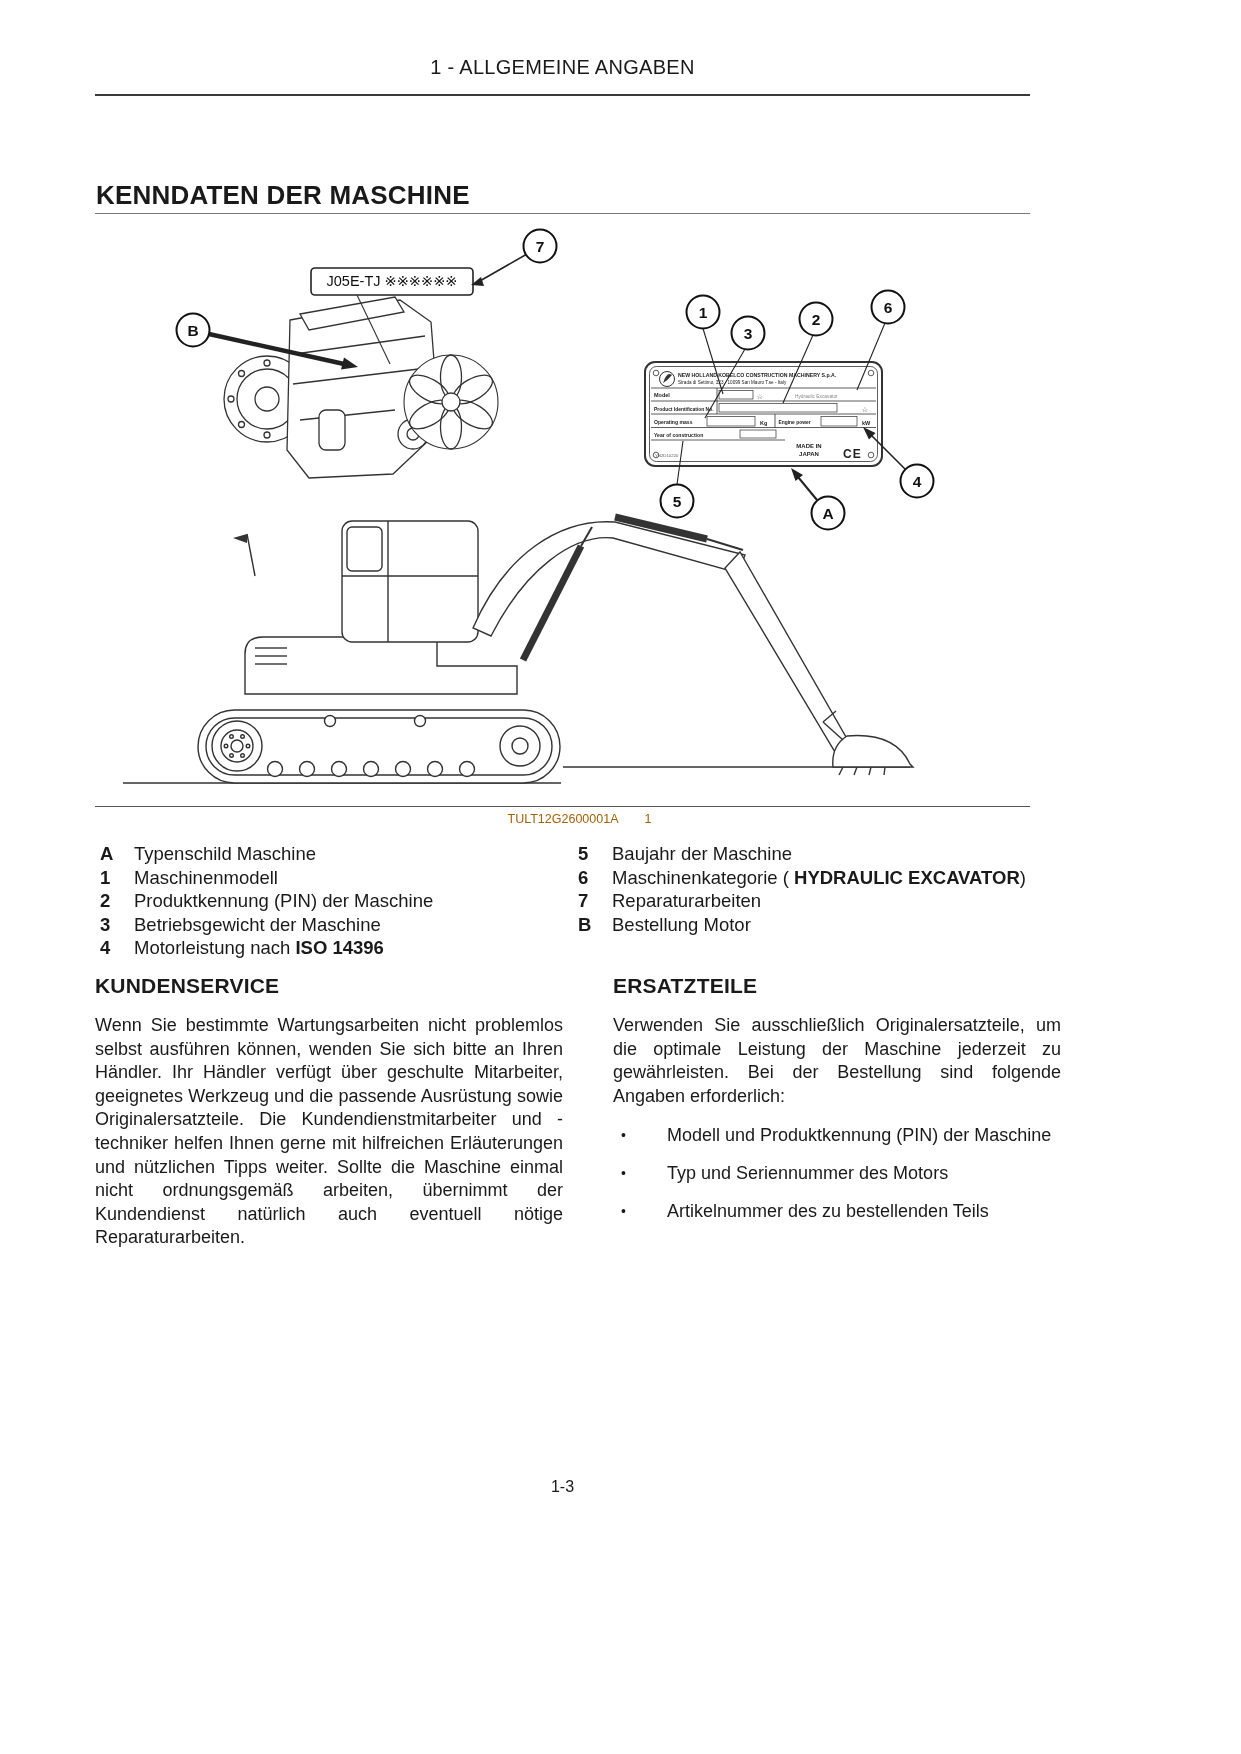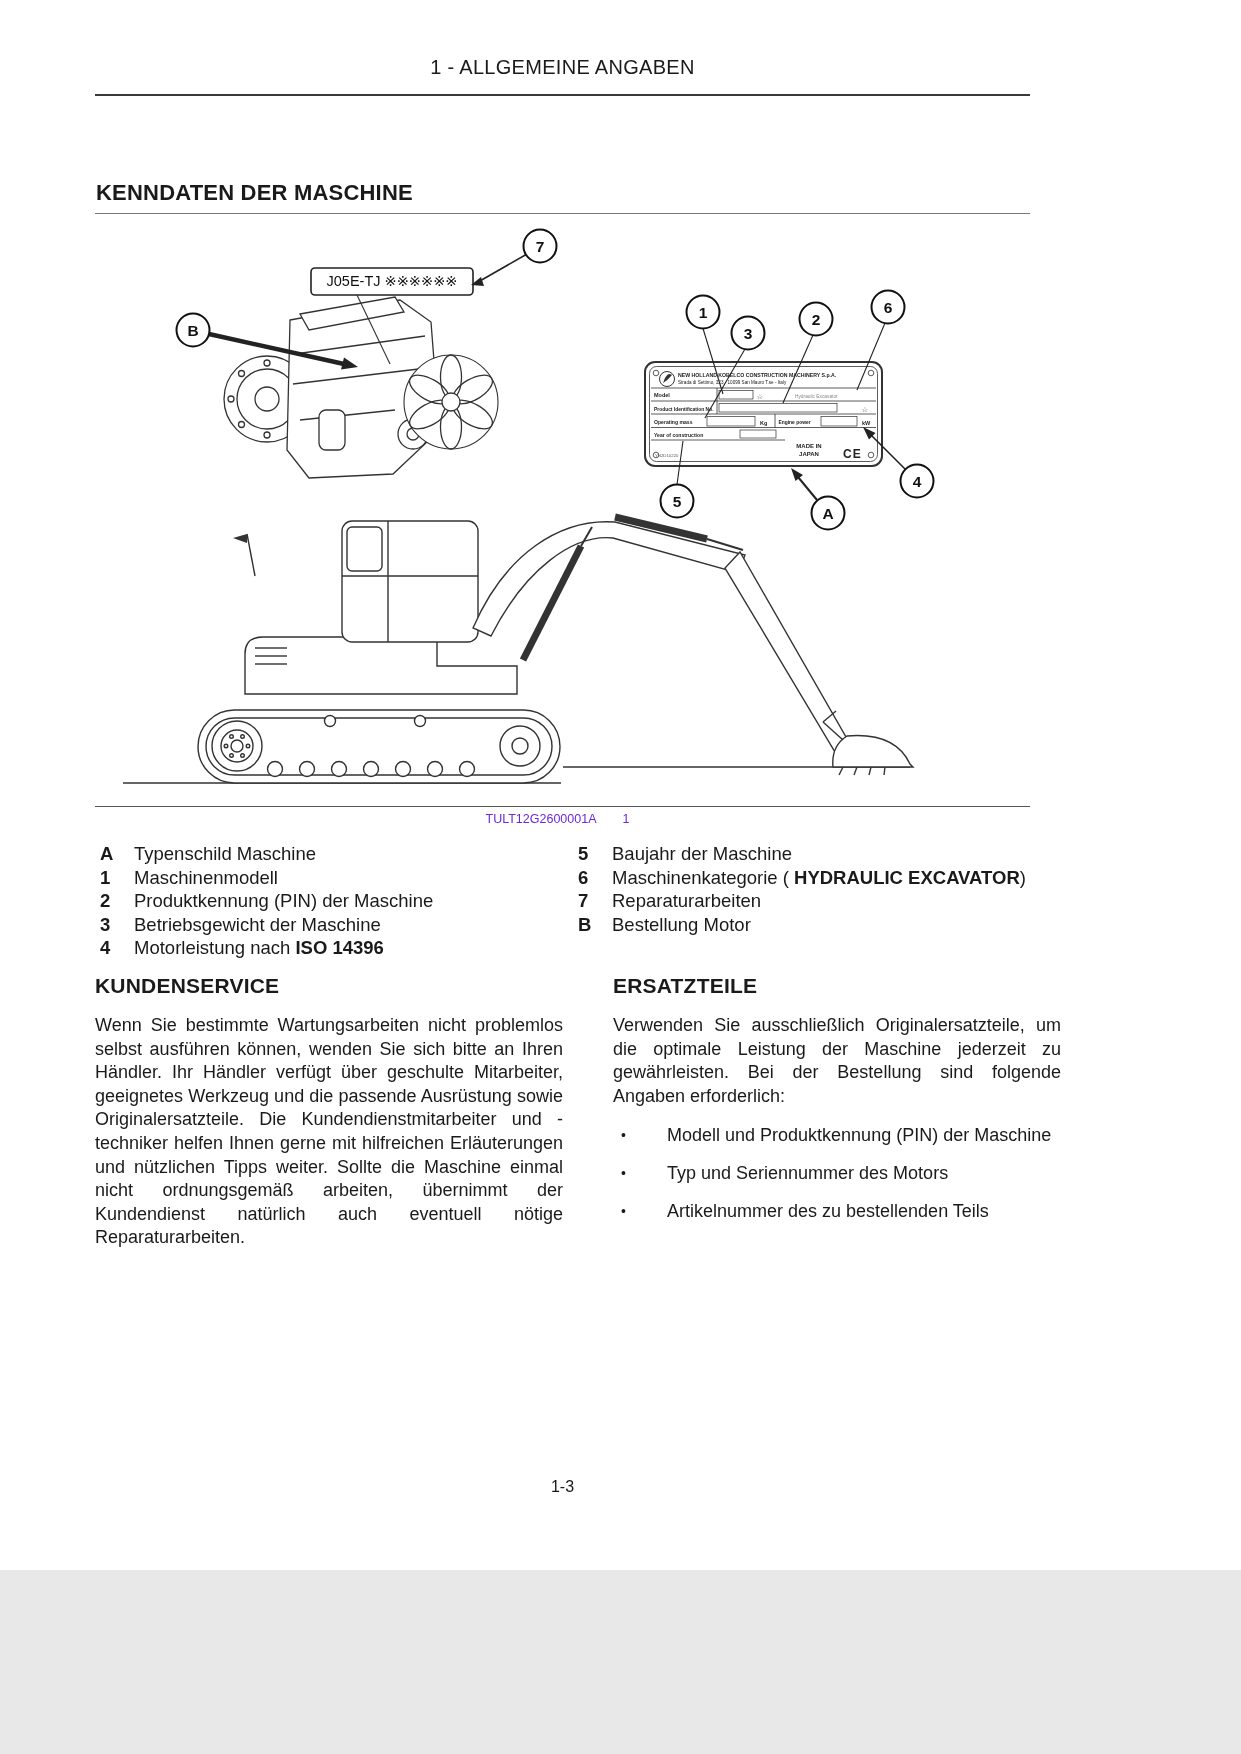--- a/index.html
+++ b/index.html
@@ -1,26 +1,26 @@
 <!DOCTYPE html>
 <html><head>
 <meta charset="utf-8">
 <style>
   html,body{margin:0;padding:0;background:#e8e8e8;}
-  .page{position:relative;width:1241px;height:1570px;background:#ffffff;margin:0 auto;
+  .page{position:relative;width:1241px;height:1754px;background:#ffffff;margin:0 auto;
         font-family:"Liberation Sans","DejaVu Sans",sans-serif;color:#1a1a1a;overflow:hidden;}
   .abs{position:absolute;}
   .hdr{left:95px;top:56px;width:935px;text-align:center;font-size:20px;letter-spacing:.3px;}
   .hdr-rule{left:95px;top:94px;width:935px;border-top:2px solid #3a3a3a;}
   .title{left:95px;top:122px;font-size:31px;font-weight:400;}
-  .sect-head{left:96px;top:180px;font-size:22px;font-weight:700;letter-spacing:.2px;}
+  .sect-head{left:96px;top:180px;font-size:26px;font-weight:700;letter-spacing:.2px;}
   .sect-rule{left:95px;top:213px;width:935px;border-top:1px solid #777;}
   .figure{left:95px;top:224px;width:935px;height:580px;}
   .fig-rule{left:95px;top:806px;width:935px;border-top:1px solid #555;}
-  .fig-caption{left:90px;top:812px;width:935px;text-align:center;font-size:12.5px;color:#6d28d9;}
+  .fig-caption{left:112px;top:812px;width:935px;text-align:center;font-size:12.5px;color:#a16207;}
   .fig-caption .num{margin-left:26px;}
   .legend{left:100px;top:842px;width:940px;font-size:18.5px;}
   .leg-col{position:absolute;top:0;}
   .leg-col.l{left:0;width:450px;}
   .leg-col.r{left:478px;width:460px;}
   .leg-row{display:flex;line-height:23.5px;}
   .leg-row .k{width:34px;font-weight:700;flex:0 0 34px;}
   .leg-row .t{flex:1;}
   .b{font-weight:700;}
   .col-left{left:95px;top:974px;width:468px;}

